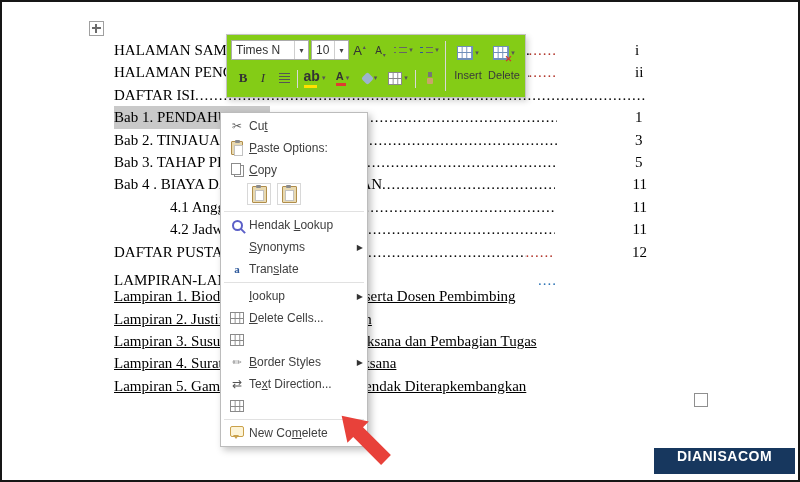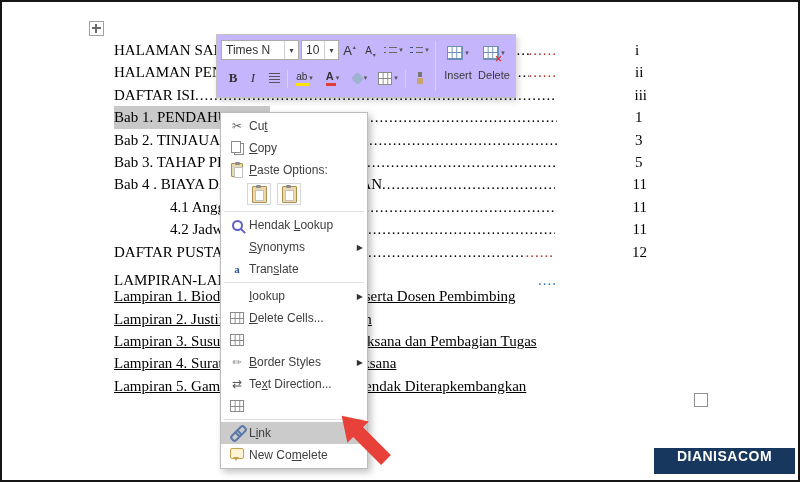--- a/index.html
+++ b/index.html
@@ -22,37 +22,37 @@
   .leader{flex:1 1 auto;overflow:hidden;height:22.4px;}
   .leader::after{content:"........................................................................................................................";letter-spacing:1px;}
   .blank .leader::after{content:"";}
   .tail{flex:0 0 auto;}
   .tail.red::after{content:"......";color:#b2372c;letter-spacing:1px;}
   .tail.blue::after{content:"....";color:#2e74b5;letter-spacing:1px;}
   .page{flex:0 0 90px;padding-left:78px;box-sizing:border-box;}
   .doc-checkbox{position:absolute;left:692px;top:391px;width:12px;height:12px;border:1px solid #8f8f8f;z-index:1;background:#fff;}
 
   
-  .mini-toolbar{position:absolute;left:214px;top:32px;width:298px;height:62px;background:#c4b5fd;
+  .mini-toolbar{position:absolute;left:224px;top:32px;width:298px;height:62px;background:#84cc16;
                 border:1px solid #c3c3c3;box-shadow:2px 3px 6px rgba(0,0,0,.18);z-index:5;font-size:12px;color:#333;}
   .combo{position:absolute;background:#fff;border:1px solid #ababab;height:20px;display:flex;align-items:center;box-sizing:border-box;}
   .combo .cval{padding-left:4px;flex:1;overflow:hidden;white-space:nowrap;}
   .combo .arr{border-left:1px solid #cfcfcf;width:13px;height:100%;display:flex;align-items:center;justify-content:center;font-size:8px;color:#444;flex:0 0 13px;}
   .font-combo{left:4px;top:5px;width:78px;}
   .size-combo{left:84px;top:5px;width:38px;}
   .tb-btn{position:absolute;height:20px;display:flex;align-items:center;justify-content:center;color:#333;}
   .carup{font-size:6px;margin-left:1px;margin-bottom:8px;color:#555;}
   .cardn{font-size:6px;margin-left:1px;margin-top:8px;color:#555;}
   .mini-car{font-size:7px;color:#555;margin-left:2px;}
   .gf-big{font-size:13px;}
   .gf-small{font-size:10px;}
   .vsep{position:absolute;width:1px;background:#d8d8d8;}
   .b-bold{font-family:"Liberation Serif",serif;font-weight:bold;font-size:13px;}
   .b-italic{font-family:"Liberation Serif",serif;font-style:italic;font-size:13px;}
-  .hl-ab{font-size:10px;position:relative;padding-bottom:4px;}
+  .hl-ab{font-size:14px;position:relative;padding-bottom:4px;font-weight:bold;}
   .hl-ab::after{content:"";position:absolute;left:0;bottom:0;width:13px;height:3px;background:#ffe100;}
   .fc-a{font-size:11px;position:relative;padding-bottom:4px;font-weight:bold;}
   .fc-a::after{content:"";position:absolute;left:0;bottom:0;width:10px;height:3px;background:#e03c31;}
   .big-btn{position:absolute;top:4px;width:34px;height:54px;text-align:center;font-size:11px;color:#3a3a3a;}
   .big-ic{height:28px;display:flex;align-items:center;justify-content:center;}
   .big-label{margin-top:2px;}
 
   
   .ig-grid{--gc:#6f8fba;display:inline-block;width:14px;height:12px;border:1px solid var(--gc);background-color:#fff;
            background-image:linear-gradient(to right,var(--gc) 1px,transparent 1px),linear-gradient(to bottom,var(--gc) 1px,transparent 1px);
@@ -125,21 +125,20 @@
       </div>
     <div class="toc-row">
         <span class="t">HALAMAN PENGESAHAN</span>
         <span class="leader"></span>
         <span class="tail red"></span>
         <span class="page">ii</span>
       </div>
     <div class="toc-row">
         <span class="t">DAFTAR ISI</span>
         <span class="leader"></span>
-        <span class="page">iii</span>
       </div>
     <div class="toc-row hl">
         <span class="t">Bab 1. PENDAHULUAN</span>
         <span class="leader"></span>
         <span class="page">1</span>
       </div>
     <div class="toc-row">
         <span class="t">Bab 2. TINJAUAN PUSTAKA</span>
         <span class="leader"></span>
         <span class="page">3</span>
@@ -271,29 +270,29 @@
 
   <div class="context-menu">
     <div class="mi">
       <span class="ico">
           <span class="ig-scissors"></span>
         </span>
       <span class="lab"><span>Cu</span><u>t</u><span></span></span>
     </div>
     <div class="mi">
       <span class="ico">
+          <span class="ig-clip" style="width:10px;height:12px;"></span>
+        </span>
+      <span class="lab"><span></span><u>P</u><span>aste Options:</span></span>
+    </div>
+    <div class="mi">
+      <span class="ico">
           <span class="ig-copy"></span>
         </span>
       <span class="lab"><span></span><u>C</u><span>opy</span></span>
-    </div>
-    <div class="mi">
-      <span class="ico">
-          <span class="ig-clip" style="width:10px;height:12px;"></span>
-        </span>
-      <span class="lab"><span></span><u>P</u><span>aste Options:</span></span>
     </div>
     <div class="paste-row">
       <span class="paste-btn">
           <span class="ig-clip"></span>
         </span>
       <span class="paste-btn">
           <span class="ig-clip"></span>
         </span>
     </div>
     <div class="msep"></div>
@@ -343,26 +342,20 @@
           <span class="ig-textdir"></span>
         </span>
       <span class="lab"><span>Te</span><u>x</u><span>t Direction...</span></span>
     </div>
     <div class="mi">
       <span class="ico">
           <span class="ig-grid gray" style="width:12px;height:10px;"></span>
         </span>
     </div>
     <div class="msep"></div>
-    <div class="mi hl-item">
-      <span class="ico">
-          <span class="ig-link"></span>
-        </span>
-      <span class="lab"><span>L</span><u>i</u><span>nk</span></span>
-    </div>
     <div class="mi">
       <span class="ico">
           <span class="ig-comment"></span>
         </span>
       <span class="lab"><span>New Co</span><u>m</u><span>elete</span></span>
     </div>
   </div>
 
   <svg class="red-arrow" width="70" height="70" viewBox="0 0 60 60">
     <polygon points="10,10 33.3,14.9 28.3,19.9 52.2,43.8 43.8,52.2 19.9,28.3 14.9,33.3" fill="#e8413a"></polygon>

